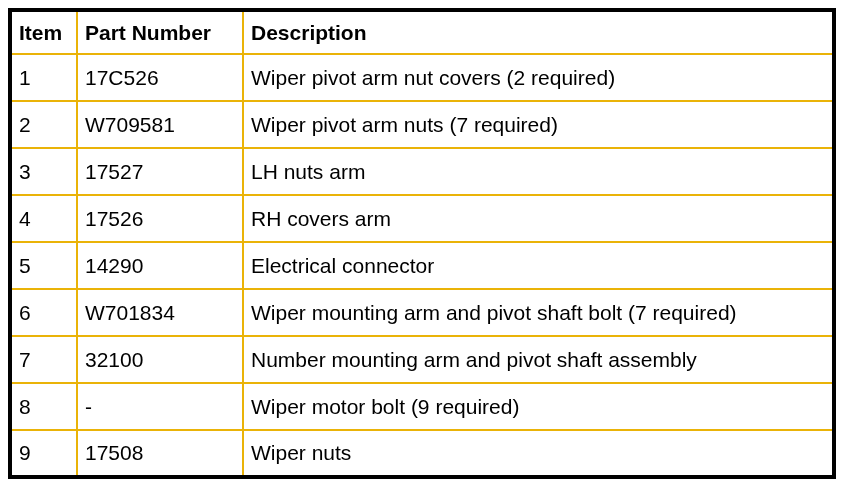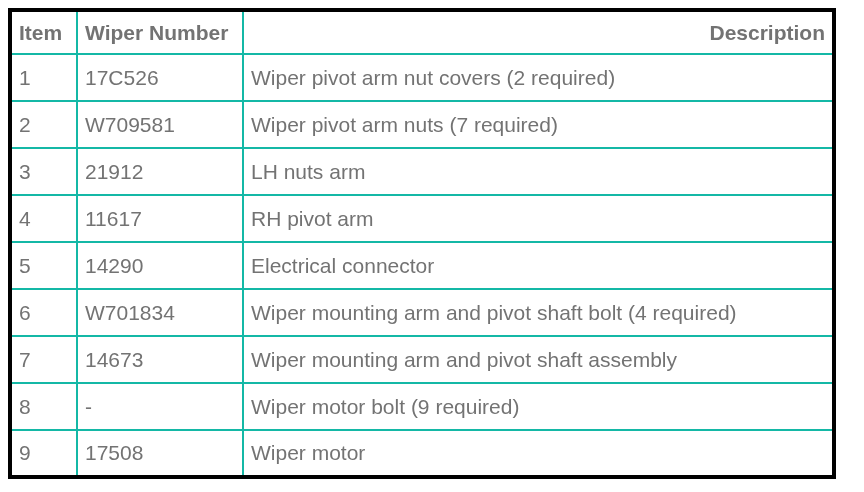--- a/index.html
+++ b/index.html
@@ -24,102 +24,102 @@
     table-layout: fixed;
     width: 828px;
     border: 4px solid #000000;
     background: #ffffff;
   }
   table.parts-table col.col-item { width: 67px; }
   table.parts-table col.col-part { width: 166px; }
   table.parts-table col.col-desc { width: auto; }
   table.parts-table th,
   table.parts-table td {
-    border: 2px solid #14b8a6;
+    border: 2px solid #eab308;
     padding: 0 7px;
     font-size: 21px;
     line-height: 1.1;
     vertical-align: middle;
     white-space: nowrap;
     overflow: hidden;
-    color: #737373;
+    color: #000000;
   }
   table.parts-table thead tr { height: 44px; }
   table.parts-table tbody tr { height: 47px; }
   table.parts-table th {
     font-weight: bold;
     text-align: left;
   }
   table.parts-table th.desc-header {
-    text-align: right;
+    text-align: left;
     margin-left: 28px;
   }
   table.parts-table td {
     font-weight: normal;
     text-align: left;
   }
 </style>
 </head>
 <body>
 
 <div class="page">
   <table class="parts-table">
     <colgroup>
       <col class="col-item">
       <col class="col-part">
       <col class="col-desc">
     </colgroup>
     <thead>
       <tr>
         <th>Item</th>
-        <th>Wiper Number</th>
+        <th>Part Number</th>
         <th class="desc-header">Description</th>
       </tr>
     </thead>
     <tbody>
       <tr>
         <td>1</td>
         <td>17C526</td>
         <td>Wiper pivot arm nut covers (2 required)</td>
       </tr>
       <tr>
         <td>2</td>
         <td>W709581</td>
         <td>Wiper pivot arm nuts (7 required)</td>
       </tr>
       <tr>
         <td>3</td>
-        <td>21912</td>
+        <td>17527</td>
         <td>LH nuts arm</td>
       </tr>
       <tr>
         <td>4</td>
-        <td>11617</td>
-        <td>RH pivot arm</td>
+        <td>17526</td>
+        <td>RH covers arm</td>
       </tr>
       <tr>
         <td>5</td>
         <td>14290</td>
         <td>Electrical connector</td>
       </tr>
       <tr>
         <td>6</td>
         <td>W701834</td>
-        <td>Wiper mounting arm and pivot shaft bolt (4 required)</td>
+        <td>Wiper mounting arm and pivot shaft bolt (7 required)</td>
       </tr>
       <tr>
         <td>7</td>
-        <td>14673</td>
-        <td>Wiper mounting arm and pivot shaft assembly</td>
+        <td>32100</td>
+        <td>Number mounting arm and pivot shaft assembly</td>
       </tr>
       <tr>
         <td>8</td>
         <td>-</td>
         <td>Wiper motor bolt (9 required)</td>
       </tr>
       <tr>
         <td>9</td>
         <td>17508</td>
-        <td>Wiper motor</td>
+        <td>Wiper nuts</td>
       </tr>
     </tbody>
   </table>
 </div>
 
 </body></html>

